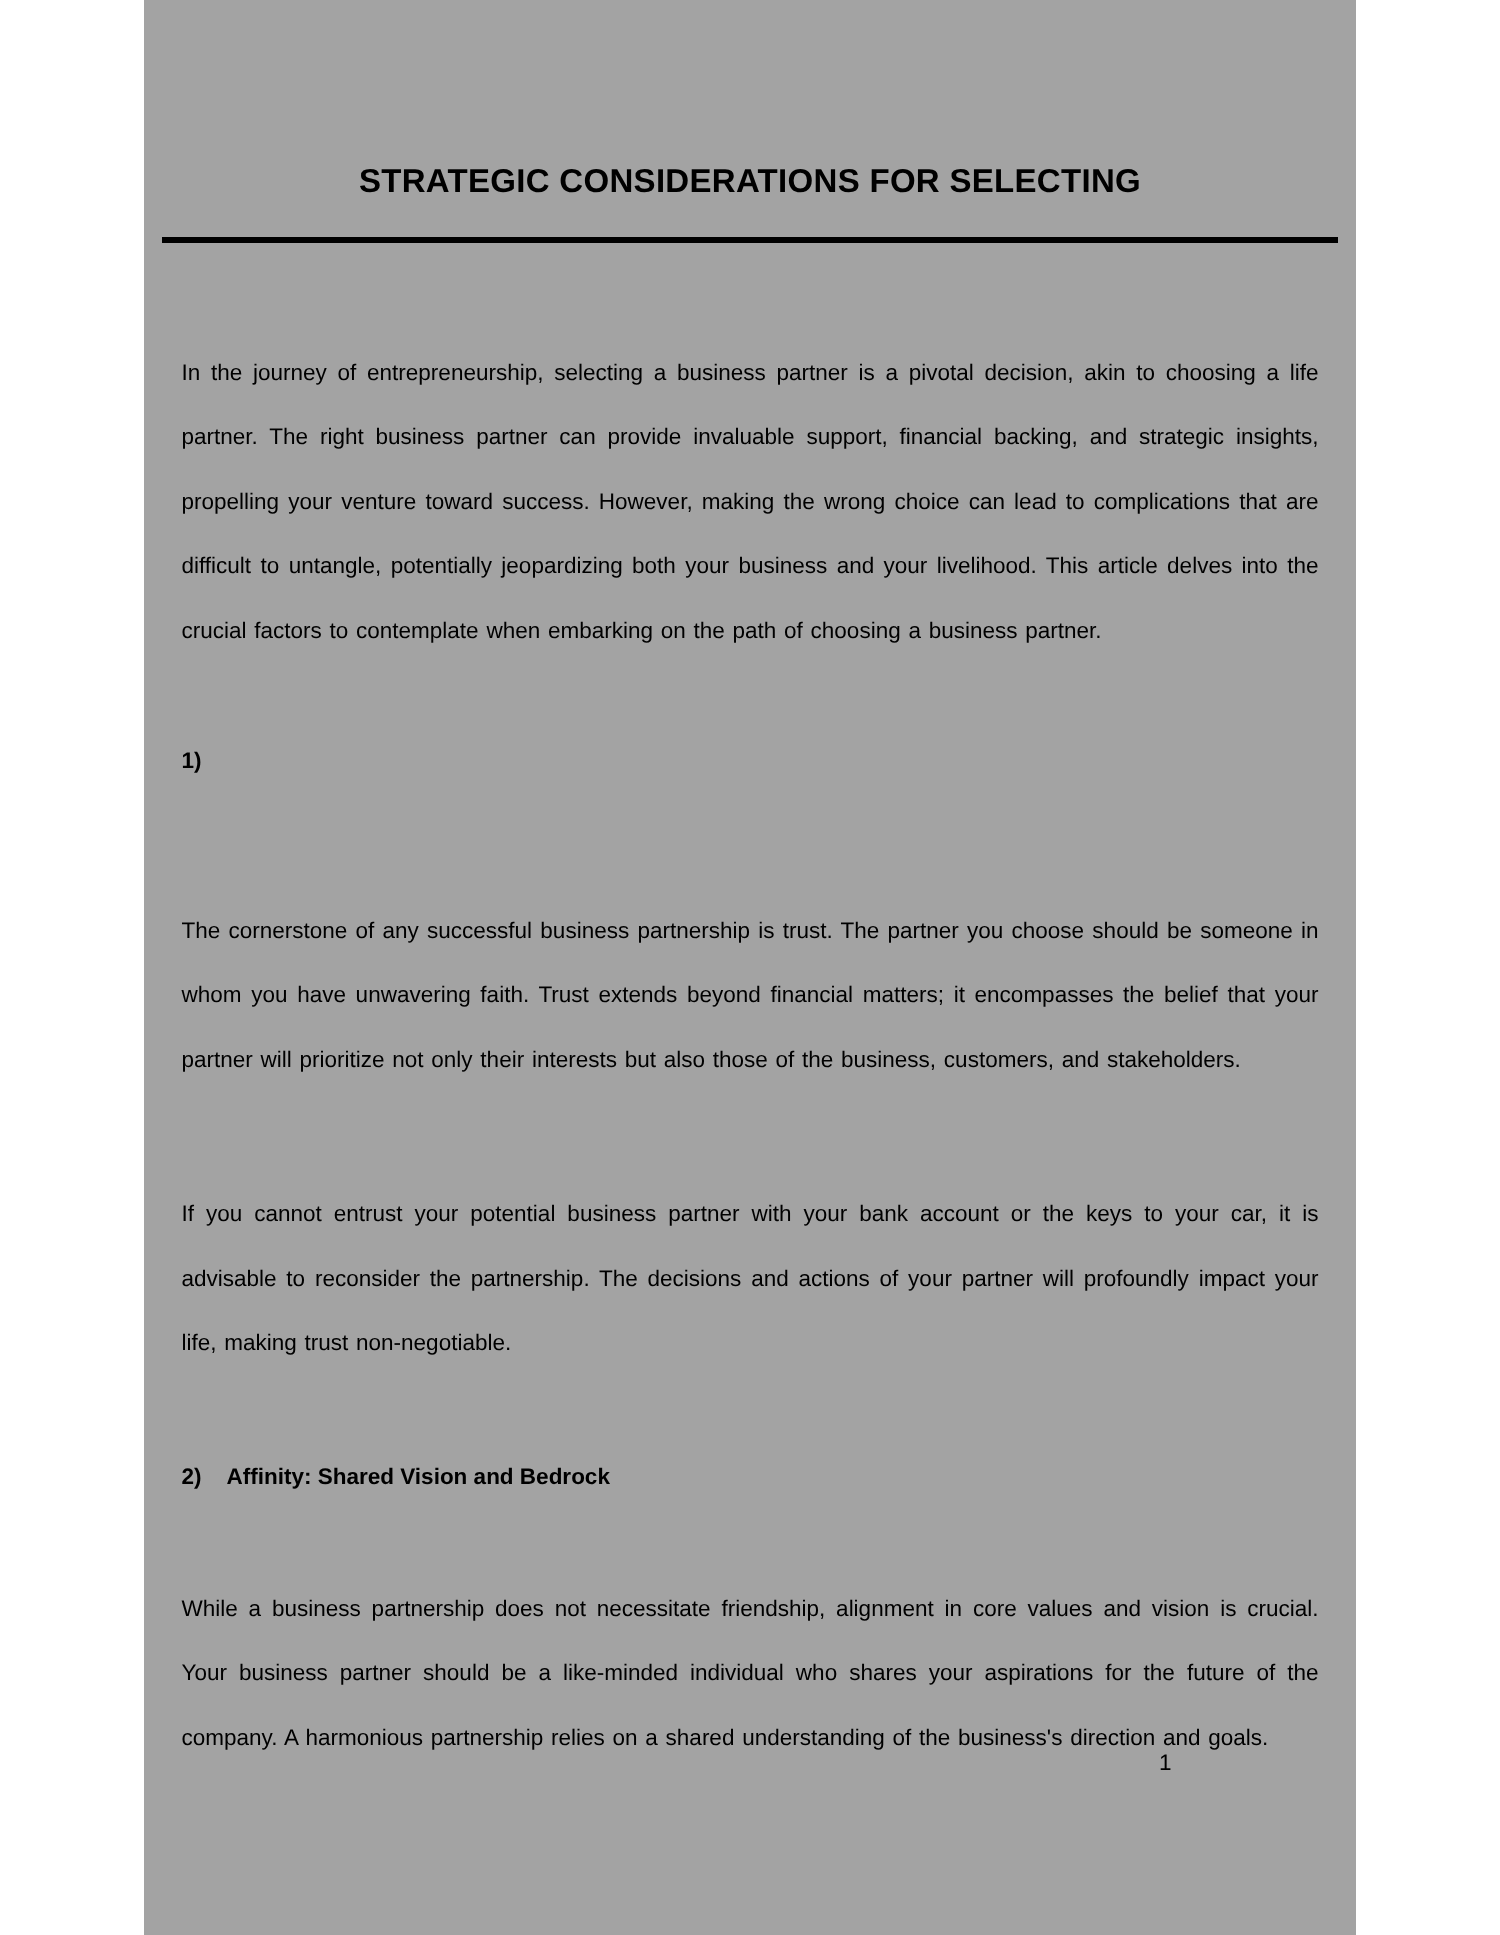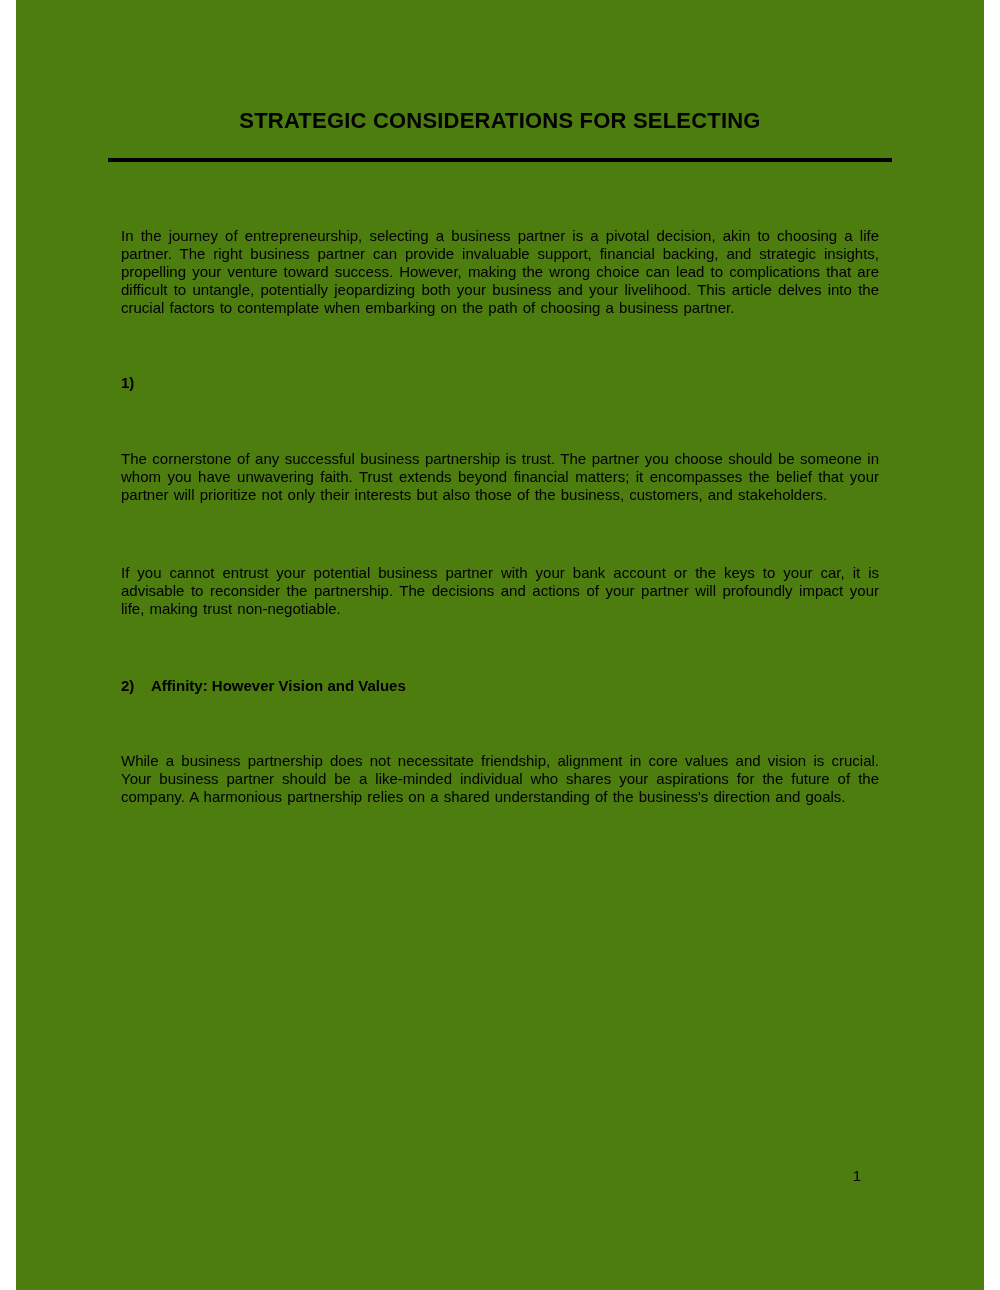--- a/index.html
+++ b/index.html
@@ -1,22 +1,22 @@
 <!DOCTYPE html>
 <html><head>
 <meta charset="utf-8">
 <style>
   * { margin: 0; padding: 0; box-sizing: border-box; }
   html, body { background: #ffffff; }
   .page {
     position: relative;
-    width: 968px;
+    width: 808px;
     height: 1290px;
     margin: 0 auto;
-    background: #4d7c0f;
+    background: #a3a3a3;
     font-family: "Liberation Sans", "DejaVu Sans", sans-serif;
     color: #000000;
   }
   .title-block {
     padding-top: 100px;
     text-align: center;
   }
   .title-line {
     font-size: 22px;
     font-weight: bold;
@@ -28,27 +28,27 @@
     height: 4px;
     background: #000000;
     margin: 17px auto 0 auto;
   }
   .content {
     width: 758px;
     margin: 0 auto;
   }
   .body-para {
     font-size: 15px;
-    line-height: 18px;
+    line-height: 43px;
     text-align: justify;
     text-justify: inter-word;
     word-spacing: 1px;
   }
   .para-intro    { margin-top: 65px; }
-  .para-s1p1     { margin-top: 52px; }
+  .para-s1p1     { margin-top: 76px; }
   .para-s1p2     { margin-top: 60px; }
   .para-s2p1     { margin-top: 52px; }
   .section-heading {
     display: flex;
     font-size: 15px;
     font-weight: bold;
     line-height: 29.5px;
   }
   .heading-1 { margin-top: 51px; }
   .heading-2 { margin-top: 53px; }
@@ -82,21 +82,21 @@
     <div class="section-heading heading-1">
       <span class="sec-num">1)</span>
     </div>
 
     <p class="body-para para-s1p1">The cornerstone of any successful business partnership is trust. The partner you choose should be someone in whom you have unwavering faith. Trust extends beyond financial matters; it encompasses the belief that your partner will prioritize not only their interests but also those of the business, customers, and stakeholders.</p>
 
     <p class="body-para para-s1p2">If you cannot entrust your potential business partner with your bank account or the keys to your car, it is advisable to reconsider the partnership. The decisions and actions of your partner will profoundly impact your life, making trust non-negotiable.</p>
 
     <div class="section-heading heading-2">
       <span class="sec-num">2)</span>
-      <span>Affinity: However Vision and Values</span>
+      <span>Affinity: Shared Vision and Bedrock</span>
     </div>
 
     <p class="body-para para-s2p1">While a business partnership does not necessitate friendship, alignment in core values and vision is crucial. Your business partner should be a like-minded individual who shares your aspirations for the future of the company. A harmonious partnership relies on a shared understanding of the business's direction and goals.</p>
 
   </div>
 
   <div class="page-number">1</div>
 
 </div>
 

